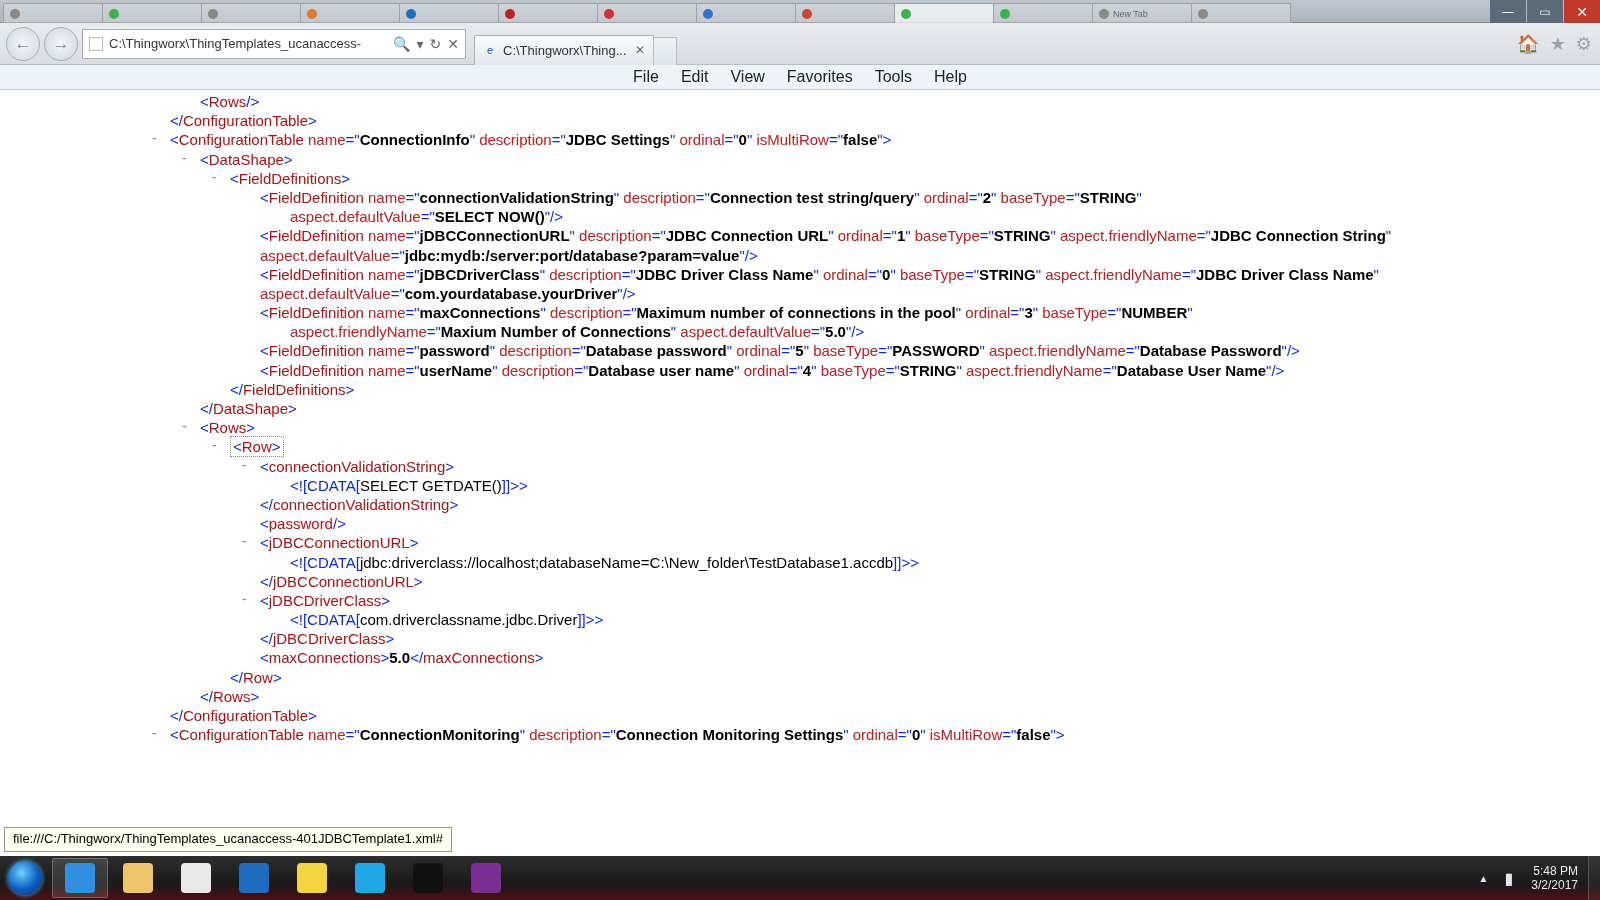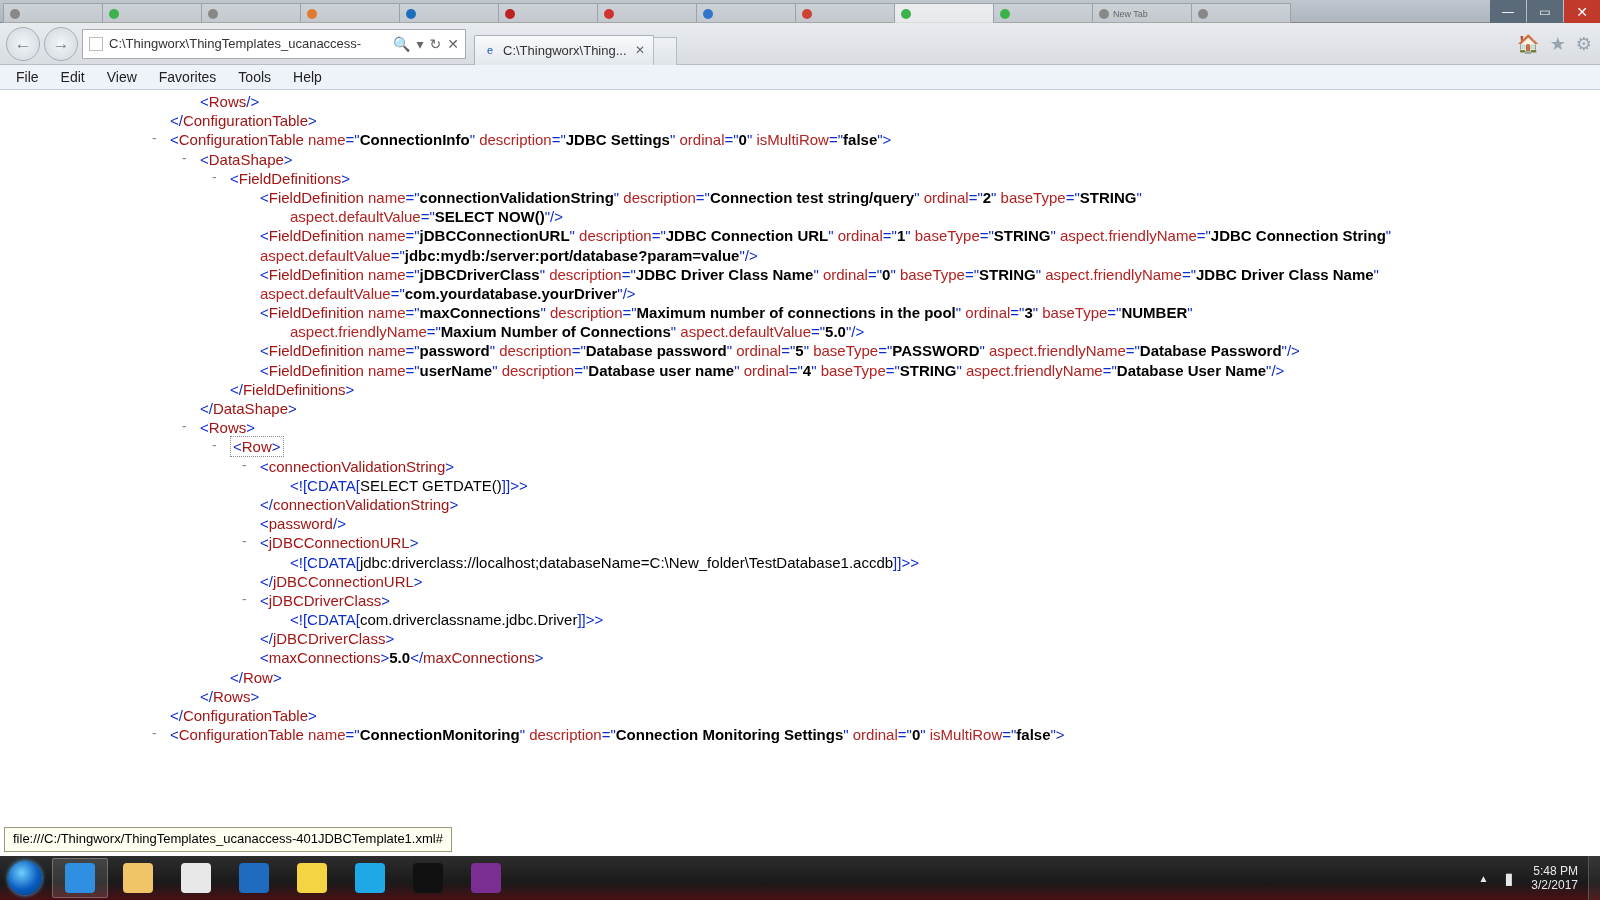--- a/index.html
+++ b/index.html
@@ -30,21 +30,21 @@
 .addr-icons { display:flex; align-items:center; gap:6px; color:#666; font-size:14px; }
 .tabstrip { display:flex; align-items:flex-end; margin-left:4px; height:42px; }
 .page-tab { height:30px; min-width:180px; max-width:200px; background:linear-gradient(#f8fafc,#e3e8ed); border:1px solid #a9b1b9; border-bottom:none; border-radius:2px 2px 0 0; display:flex; align-items:center; padding:0 8px; font-size:13px; color:#333; gap:6px; }
 .page-tab .favi { width:14px; height:14px; display:flex; align-items:center; justify-content:center; font-size:11px; color:#1e5abf; }
 .page-tab .lbl { flex:1; white-space:nowrap; overflow:hidden; text-overflow:ellipsis; }
 .page-tab .x { color:#666; font-size:12px; }
 .newtab { width:24px; height:28px; background:linear-gradient(#eef1f4,#dfe4e9); border:1px solid #b4bcc4; border-bottom:none; margin-left:-1px; }
 .ie-right { position:absolute; right:8px; display:flex; gap:10px; font-size:18px; color:#9aa4ae; }
 
 
-.menubar { height:25px; background:#eef3fa; border-bottom:1px solid #c6cdd5; display:flex; align-items:center; padding:0 6px; gap:2px; font-size:14px; }
+.menubar { height:25px; background:#eef3fa; border-bottom:1px solid #c6cdd5; display:flex; align-items:center; padding:0 6px; gap:2px; font-size:16px;justify-content:center; }
 .menuitem { padding:2px 10px; color:#222; }
 
 
 .content { flex:1; overflow:auto; position:relative; background:#fff; font-family:Verdana, Geneva, sans-serif; font-size:15px; line-height:1.28; padding:2px 10px 20px 10px; }
 .content::-webkit-scrollbar { width:18px; }
 .content::-webkit-scrollbar-track { background:#e9edf1; }
 .content::-webkit-scrollbar-thumb { background:#b9c3cd; border:1px solid #9ea9b4; }
 
 .xml { white-space: normal; }
 .line { padding-left: 0; }

